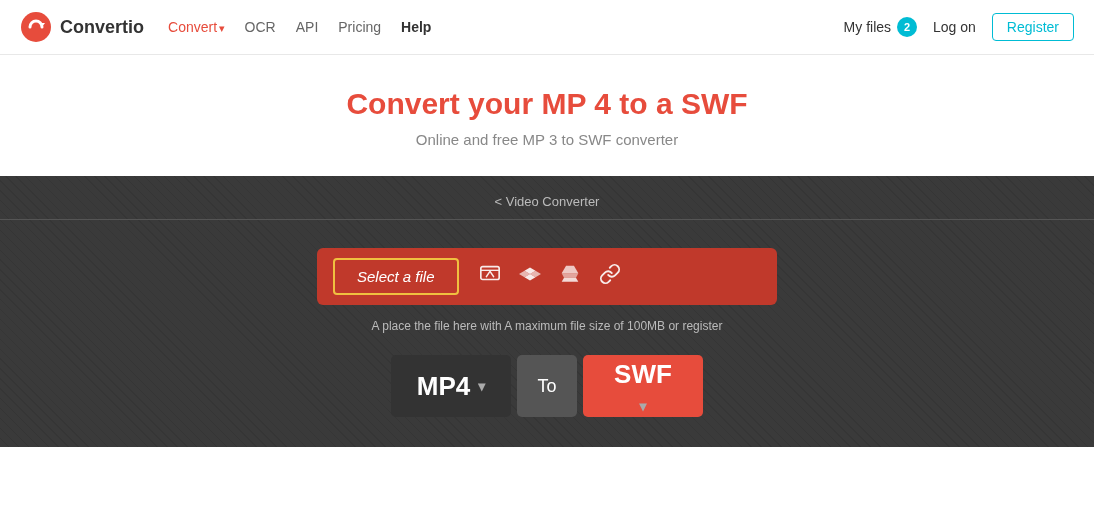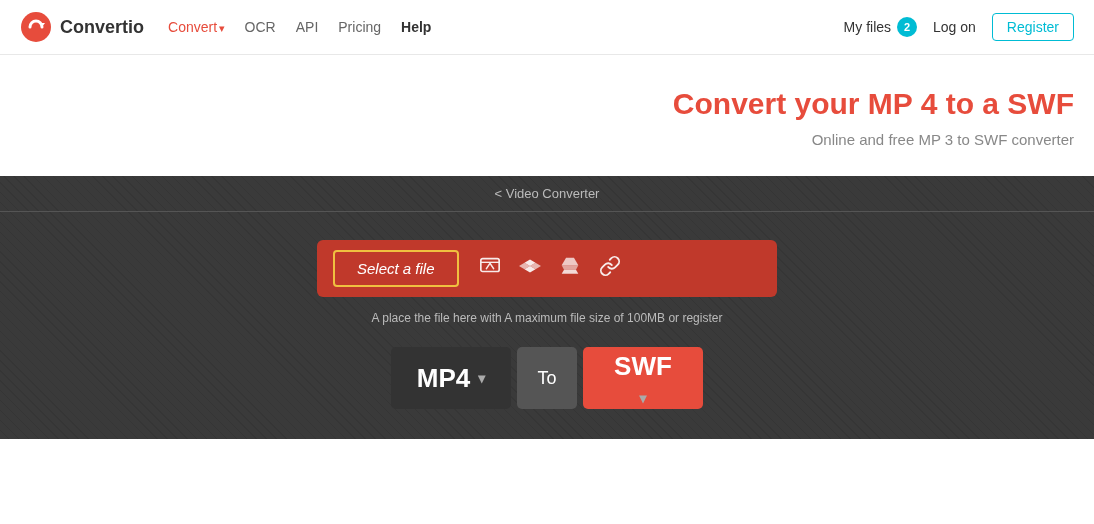--- a/index.html
+++ b/index.html
@@ -82,21 +82,21 @@
       border: 1.5px solid #00bcd4;
       border-radius: 4px;
       padding: 5px 14px;
       cursor: pointer;
       background: transparent;
     }
 
     
     .hero {
       background: #fff;
-      text-align: right;
+      text-align: center;
       padding: 32px 20px 28px;
     }
     .hero-title {
       font-size: 30px;
       color: #e74c3c;
       font-weight: bold;
       margin-bottom: 10px;
     }
     .hero-subtitle {
       font-size: 15px;
@@ -110,21 +110,21 @@
         45deg,
         transparent,
         transparent 6px,
         rgba(0,0,0,0.08) 6px,
         rgba(0,0,0,0.08) 7px
       );
       min-height: 260px;
       display: flex;
       flex-direction: column;
       align-items: center;
-      padding: 0 0 30px 0;
+      padding: 8px 0 30px 0;
     }
     .breadcrumb-bar {
       width: 100%;
       text-align: center;
       padding: 10px 0;
       font-size: 13px;
       color: #bbb;
       border-bottom: 1px solid #555;
       margin-bottom: 28px;
     }

